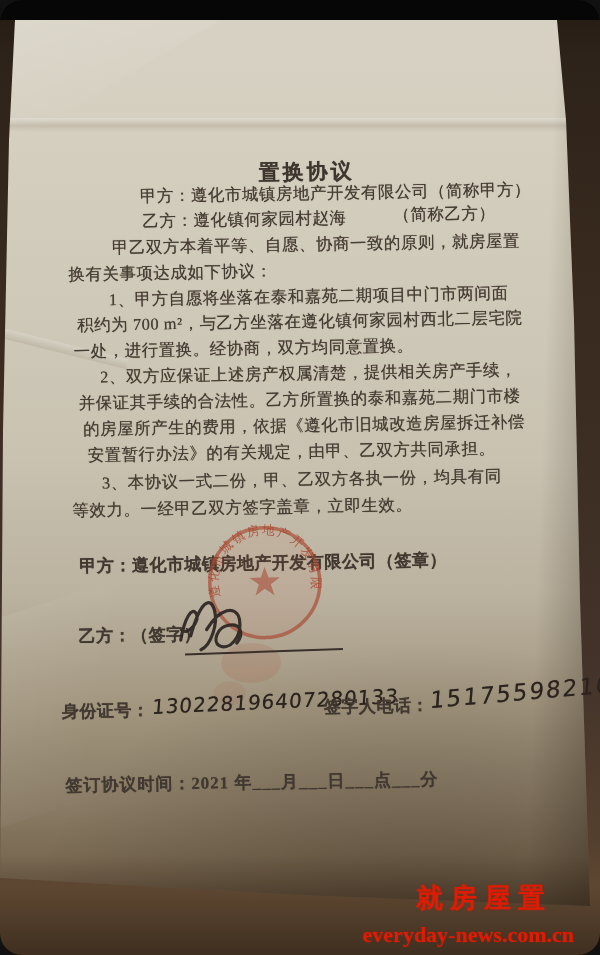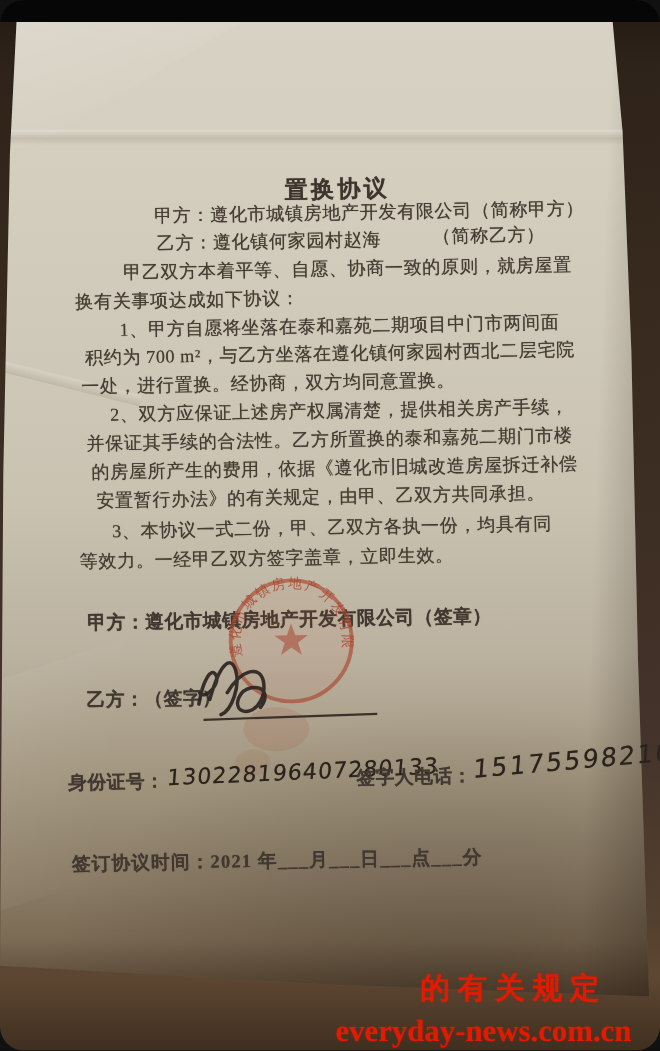--- a/index.html
+++ b/index.html
@@ -22,21 +22,21 @@
   .content{position:absolute;left:0;top:0;width:600px;height:955px;transform:rotate(-1deg);transform-origin:300px 480px;}
   .pline{position:absolute;font-size:16.5px;color:#453c33;letter-spacing:.5px;white-space:nowrap;text-shadow:0 0 .7px rgba(70,58,46,.75);}
   .title{font-size:21px;font-weight:bold;letter-spacing:3px;color:#3e362e;}
   .sign{font-size:17px;font-weight:bold;color:#413931;}
   .hand{font-family:"DejaVu Sans",sans-serif;color:#2a221d;white-space:nowrap;}
   .id-digits{font-size:20px;transform:rotate(-1.5deg) skewX(-7deg);letter-spacing:1px;}
   .phone-digits{font-size:23px;transform:rotate(-4deg) skewX(-9deg);letter-spacing:2px;}
   .sig-underline{position:absolute;height:2px;background:#39312a;transform:rotate(-1deg);}
   .watermark{position:absolute;text-align:right;font-weight:bold;}
   .wm-cn{font-size:27px;letter-spacing:7px;color:#e11b02;font-family:"Liberation Sans",sans-serif;text-shadow:0 0 2px rgba(225,27,2,.5);}
-  .wm-en{font-size:28px;color:#e11b02;font-family:"Liberation Serif",serif;margin-top:6px;text-shadow:0 0 2px rgba(225,27,2,.5);}
+  .wm-en{font-size:22px;color:#e11b02;font-family:"Liberation Serif",serif;margin-top:6px;text-shadow:0 0 2px rgba(225,27,2,.5);}
 </style>
 </head>
 <body>
 
 <div class="stage">
 
   <div class="topbar"></div>
 
   <div class="paper">
 
@@ -95,17 +95,17 @@
     <div class="pline sign" style="left:58px;top:696px;">身份证号：</div>
     <div class="pline hand id-digits" style="left:148px;top:689px;">130228196407280133</div>
     <div class="pline sign" style="left:320px;top:696px;">签字人电话：</div>
     <div class="pline hand phone-digits" style="left:426px;top:683px;">15175598210</div>
 
     <div class="pline sign" style="left:60px;top:770px;letter-spacing:1px;">签订协议时间：2021 年___月___日___点___分</div>
 
   </div>
 
   <div class="watermark" style="right:26px;top:880px;">
-    <div class="wm-cn" style="margin-right:22px;">的有关规定</div>
+    <div class="wm-cn" style="margin-right:22px;">就房屋置</div>
     <div class="wm-en">everyday-news.com.cn</div>
   </div>
 
 </div>
 
 </body></html>

